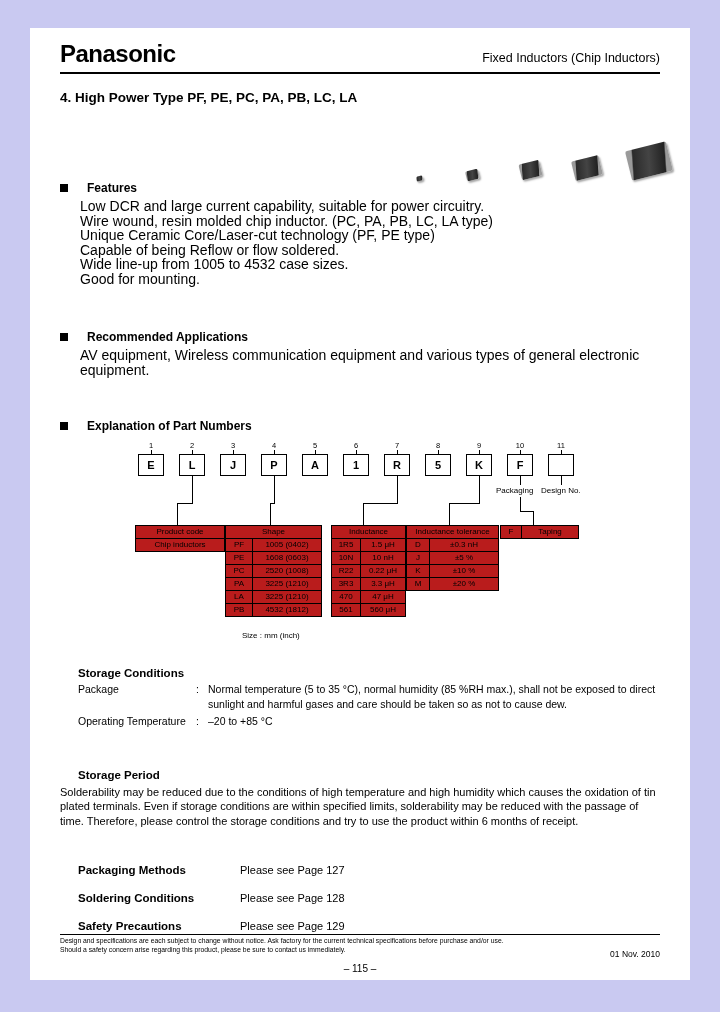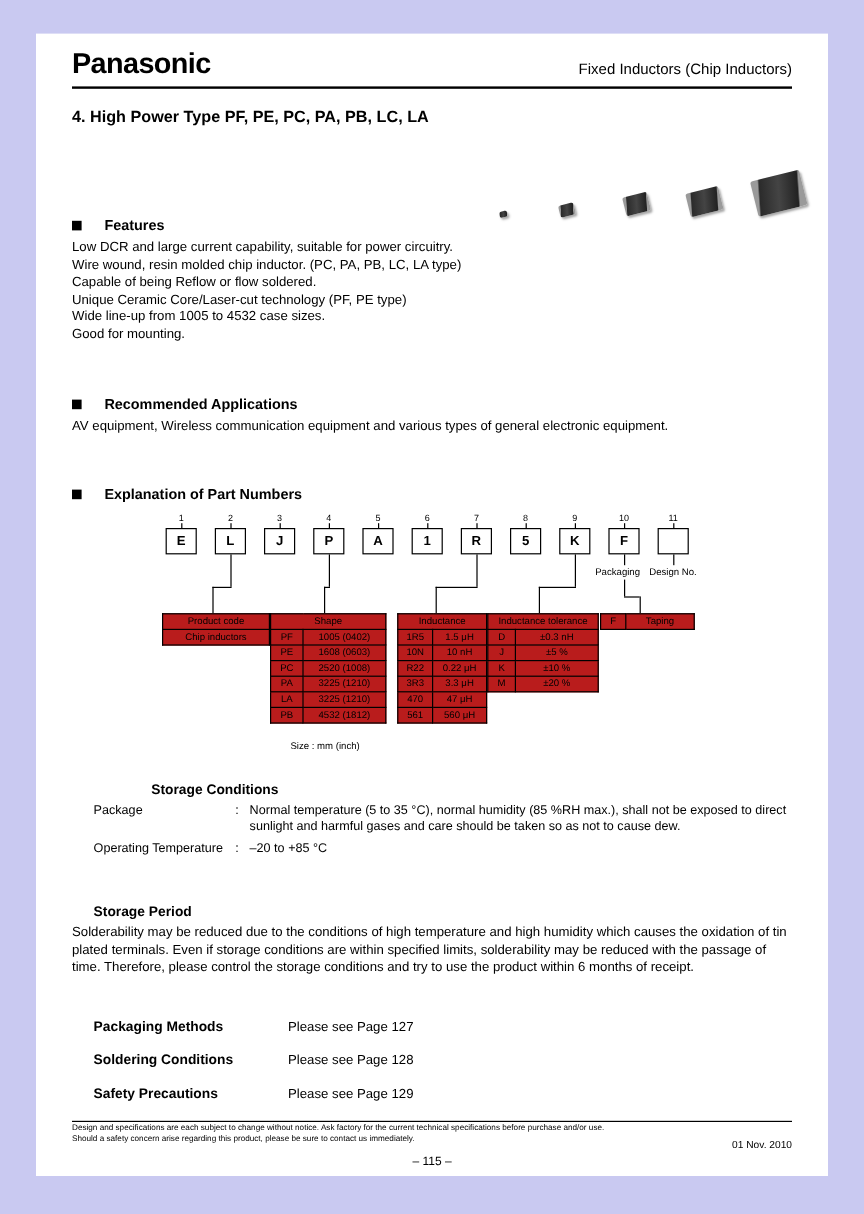--- a/index.html
+++ b/index.html
@@ -13,42 +13,42 @@
   .rule{border-bottom:2px solid #000;margin-top:4px;}
   .title{font-size:13.5px;font-weight:bold;margin-top:16px;}
 
   .photos{position:absolute;left:358px;top:92px;width:290px;height:78px;}
   .chip{position:absolute;border-radius:2px;transform:rotate(-14deg);
         background:linear-gradient(100deg,#9a9a9a 0%,#9a9a9a 13%,#2b2b2b 16%,#444 50%,#222 84%,#9a9a9a 87%);
         box-shadow:1px 2px 2px rgba(0,0,0,0.35);}
 
   .sec-head{font-size:12px;font-weight:bold;display:flex;align-items:center;gap:19px;}
   .sq{width:8px;height:8px;background:#000;display:inline-block;flex-shrink:0;}
-  .sec-body{margin-top:4px;font-size:11px;line-height:14.5px;}
+  .sec-body{margin-left:20px;margin-top:4px;font-size:14px;line-height:14.5px;}
 
   .features{margin-top:76px;}
   .applications{margin-top:44px;}
   .partnumbers{margin-top:42px;}
 
   .diagram{position:relative;height:196px;margin-top:8px;}
   .pncol{position:absolute;width:26px;text-align:center;top:0;}
   .pnnum{font-size:7.5px;height:9px;line-height:9px;}
   .tick{width:1px;height:4px;background:#000;margin:0 auto;}
   .pnbox{width:26px;height:22px;border:1.5px solid #000;box-sizing:border-box;
          display:flex;align-items:center;justify-content:center;font-size:11px;font-weight:bold;background:#fff;}
   .vl{position:absolute;width:1px;background:#000;}
   .hl{position:absolute;height:1px;background:#000;}
   .pnlabel{position:absolute;font-size:8px;white-space:nowrap;}
 
   .pn-table{position:absolute;border-collapse:collapse;background:#b91c1c;}
   .pn-table th,.pn-table td{border:1px solid #000;font-size:8px;font-weight:normal;
         padding:0 2px;height:12px;line-height:1;text-align:center;white-space:nowrap;}
   .note{position:absolute;font-size:8px;white-space:nowrap;}
 
-  .h2{font-size:11.5px;font-weight:bold;margin-left:48px;}
+  .h2{font-size:11.5px;font-weight:bold;}
   .storage{margin-top:30px;margin-left:18px;}
   .kv{display:flex;font-size:10.5px;line-height:14.5px;margin-top:3px;}
   .kv .k{width:118px;flex-shrink:0;}
   .kv .colon{width:12px;flex-shrink:0;}
   .kv .v{flex:1;}
 
   .period{margin-top:40px;}
   .period p{font-size:11px;line-height:14.5px;margin:4px 0 0 0;}
 
   .refs{margin-top:36px;margin-left:18px;}
@@ -85,22 +85,22 @@
     </div>
 
     <section class="features">
       <div class="sec-head">
         <span class="sq"></span>
         <span>Features</span>
       </div>
       <div class="sec-body">
         <div>Low DCR and large current capability, suitable for power circuitry.</div>
         <div>Wire wound, resin molded chip inductor. (PC, PA, PB, LC, LA type)</div>
+        <div>Unique Ceramic Core/Laser-cut technology (PF, PE type)</div>
         <div>Capable of being Reflow or flow soldered.</div>
-        <div>Unique Ceramic Core/Laser-cut technology (PF, PE type)</div>
         <div>Wide line-up from 1005 to 4532 case sizes.</div>
         <div>Good for mounting.</div>
       </div>
     </section>
 
     <section class="applications">
       <div class="sec-head">
         <span class="sq"></span>
         <span>Recommended Applications</span>
       </div>

